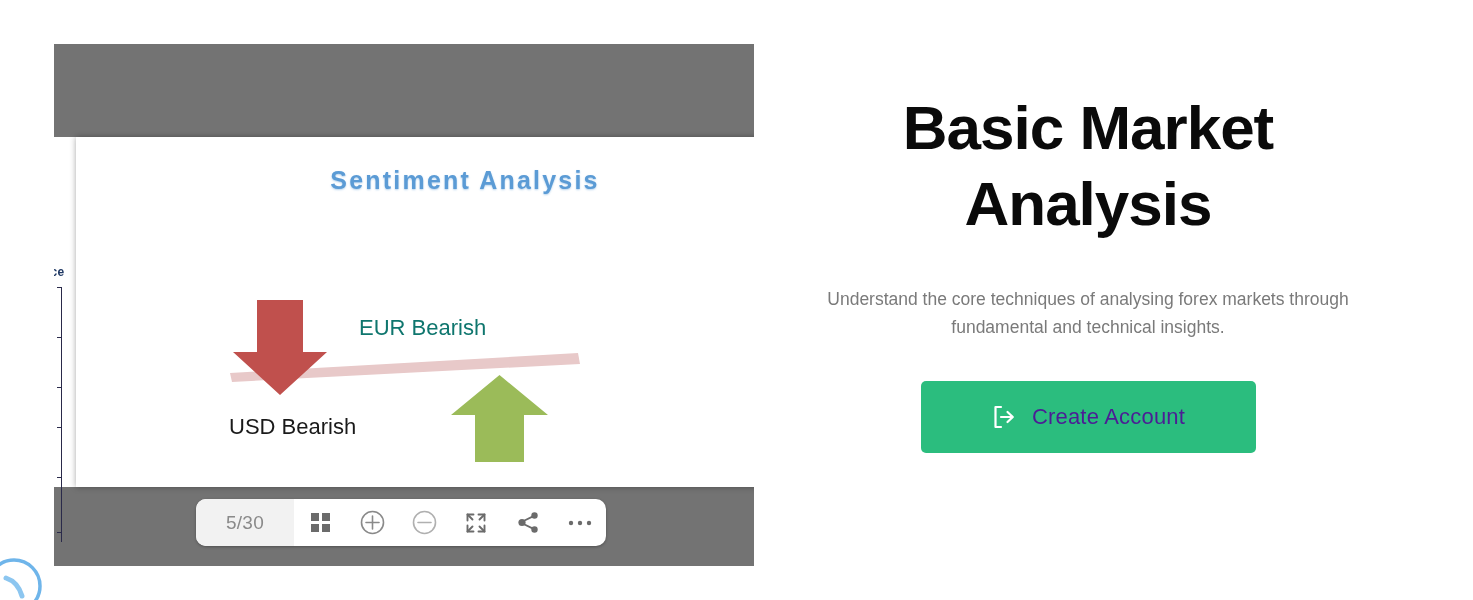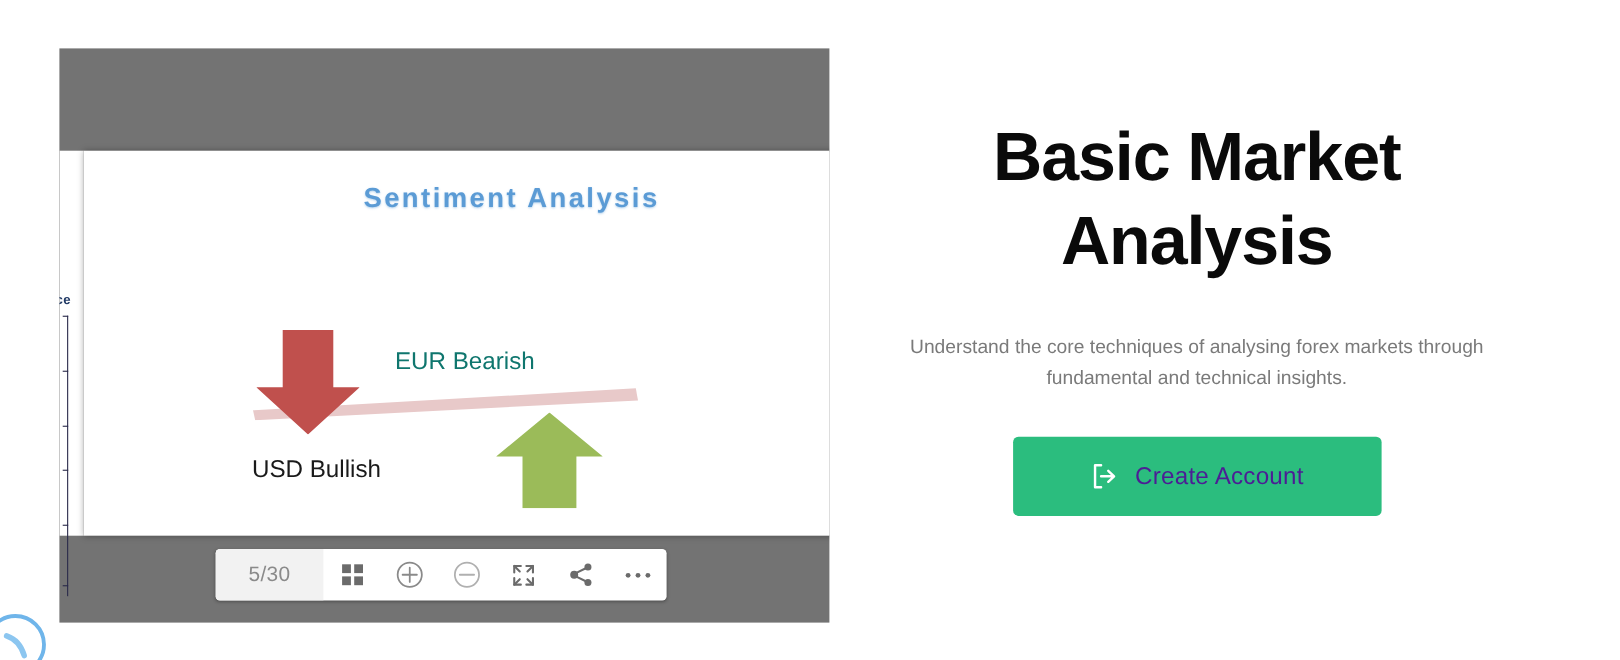--- a/index.html
+++ b/index.html
@@ -178,21 +178,21 @@
   .nav-prev { left: 17px; }
   .nav-next { left: 648px; }
 
   
   .toolbar {
     position: absolute;
     left: 142px;
     top: 455px;
     height: 47px;
     background: #ffffff;
-    border-radius: 4px;
+    border-radius: 10px;
     display: flex;
     align-items: stretch;
     box-shadow: 0 1px 3px rgba(0,0,0,.3);
     overflow: hidden;
   }
   .page-indicator {
     display: flex;
     align-items: center;
     justify-content: center;
     min-width: 98px;
@@ -218,21 +218,21 @@
     left: -16px;
     bottom: -16px;
     width: 60px;
     height: 60px;
   }
 
   
   .panel {
     position: absolute;
     left: 780px;
-    top: 48px;
+    top: 32px;
     width: 616px;
     height: 500px;
     text-align: center;
   }
   .panel-title {
     margin-top: 58px;
     font-size: 62px;
     line-height: 1.23;
     font-weight: 700;
     color: #0a0a0a;
@@ -297,21 +297,21 @@
 
         <svg class="arrow-down" viewBox="0 0 94 95">
           <polygon points="24,0 70,0 70,52 94,52 47,95 0,52 24,52" fill="#c0504d"></polygon>
         </svg>
 
         <svg class="arrow-up" viewBox="0 0 97 87">
           <polygon points="48.5,0 97,40 73,40 73,87 24,87 24,40 0,40" fill="#9bbb59"></polygon>
         </svg>
 
         <div class="label-bearish">EUR Bearish</div>
-        <div class="label-bullish">USD Bullish</div>
+        <div class="label-bullish">USD Bearish</div>
 
         <svg class="jkv-logo" viewBox="0 0 58 52">
           <rect x="8" y="20" width="5" height="14" fill="#1b9e8a"></rect>
           <rect x="15" y="12" width="5" height="22" fill="#1b9e8a"></rect>
           <rect x="22" y="17" width="5" height="17" fill="#1b9e8a"></rect>
           <rect x="29" y="8" width="5" height="26" fill="#1b9e8a"></rect>
           <rect x="36" y="15" width="5" height="19" fill="#1b9e8a"></rect>
           <path d="M6 31 L16 24 L24 27 L34 18 L44 11" stroke="#ef8b2c" stroke-width="3" fill="none"></path>
           <polygon points="48,7 49,17 39,13" fill="#ef8b2c"></polygon>
           <rect x="8" y="25" width="4" height="9" fill="#1f2b55"></rect>

